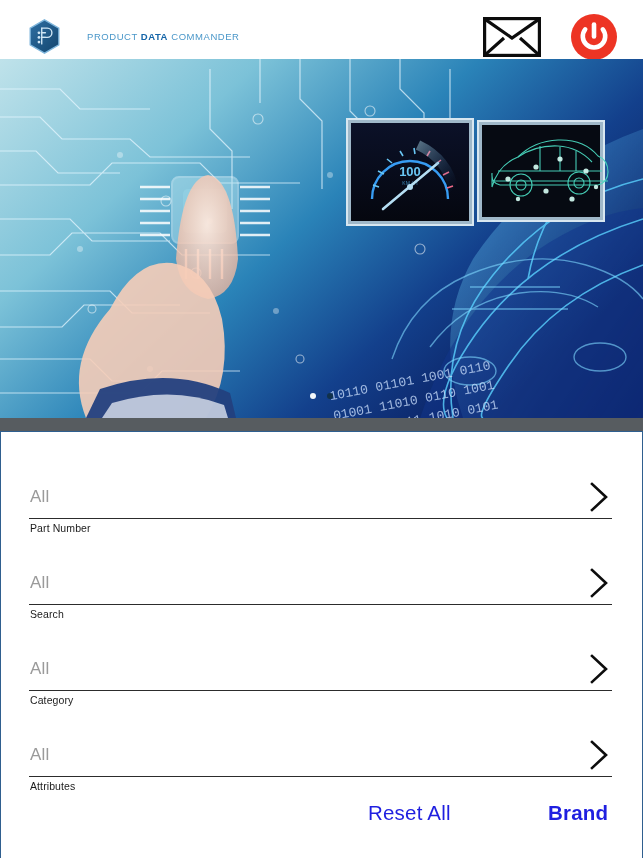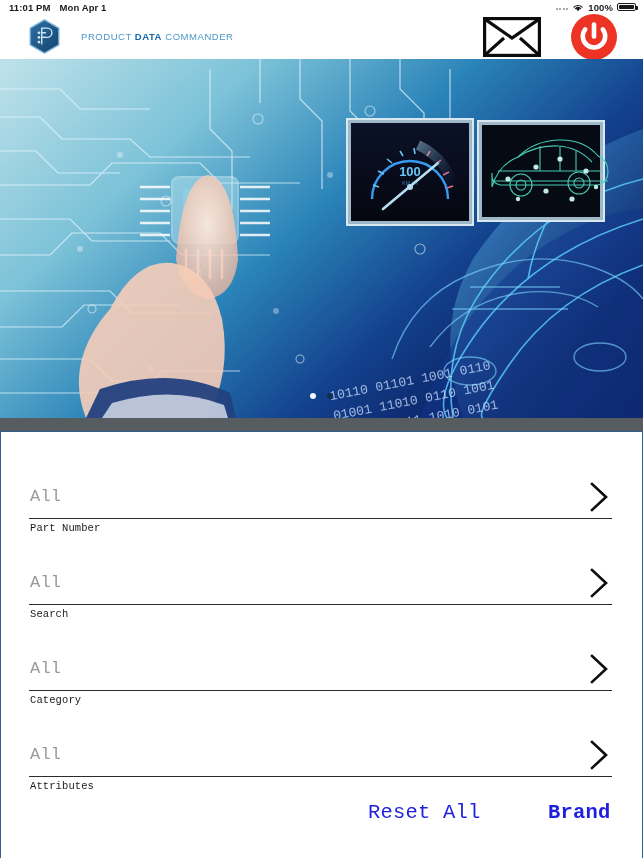--- a/index.html
+++ b/index.html
@@ -39,21 +39,21 @@
   }
   .batt i { position: absolute; left: 1px; top: 1px; bottom: 1px; right: 1px; background: #1a1a1a; border-radius: 1px; }
 
   
   .appbar {
     position: absolute; top: 14px; left: 0;
     width: 643px; height: 45px;
     background: #ffffff;
     display: flex; align-items: center;
   }
-  .brand { display: flex; align-items: center; gap: 18px; padding-left: 26px; }
+  .brand { display: flex; align-items: center; gap: 24px; padding-left: 26px; }
   .brand-mark { width: 37px; height: 37px; display:block; }
   .brand-text {
     font-size: 9.5px; letter-spacing: 0.55px;
     color: #4a97c9; white-space: nowrap;
   }
   .brand-text b { color: #1565a8; font-weight: bold; }
 
   .appbar-actions { margin-left: auto; display: flex; align-items: center; gap: 30px; padding-right: 26px; }
   .mail-btn { width: 58px; height: 40px; display: block; }
   .power-btn { width: 46px; height: 46px; display:block; }
@@ -80,21 +80,20 @@
     width: 643px; height: 13px; background: #575c60;
   }
 
   
   .card {
     position: absolute; top: 431px; left: 0;
     width: 643px; height: 427px;
     background: #ffffff;
     border: 1px solid #2f5f8f;
     border-bottom: none;
-    font-family: Liberation Mono, monospace;
   }
   .fields { position: absolute; top: 0; left: 0; right: 0; }
 
   .field { position: absolute; left: 28px; width: 583px; height: 48px; }
   .field-value {
     position: absolute; left: 1px; top: 0;
     font-size: 17px; color: #9a9a9a; letter-spacing: 0.2px;
   }
   .field-chev { position: absolute; right: 0; top: -6px; width: 26px; height: 32px; }
   .field-rule {
@@ -116,43 +115,20 @@
     position: absolute; left: 520px; top: 0;
     font-size: 20.5px; font-weight: bold; color: #1f1fe0; letter-spacing: 0.2px;
     background: none; border: none; font-family: inherit; cursor: pointer;
   }
 </style>
 </head>
 <body>
 
 <div class="device">
 
-  <div class="statusbar">
-    <div class="sb-left">
-      <span>11:01 PM</span>
-      <span>Mon Apr 1</span>
-    </div>
-    <div class="sb-right">
-      <span class="sb-dots">
-        <i></i>
-          <i></i>
-          <i></i>
-          <i></i>
-      </span>
-      <svg class="wifi-ico" width="12" height="9" viewBox="0 0 12 9">
-        <path d="M6 8.2 L3.9 5.7 a3.3 3.3 0 0 1 4.2 0 Z" fill="#1a1a1a"></path>
-        <path d="M1.9 4.1 a6 6 0 0 1 8.2 0" stroke="#1a1a1a" stroke-width="1.2" fill="none" stroke-linecap="round"></path>
-        <path d="M3.4 5.6 a3.9 3.9 0 0 1 5.2 0" stroke="#1a1a1a" stroke-width="1.2" fill="none" stroke-linecap="round"></path>
-      </svg>
-      <span>100%</span>
-      <span class="batt">
-          <i></i>
-        </span>
-    </div>
-  </div>
 
   <div class="appbar">
     <div class="brand">
       <svg class="brand-mark" viewBox="0 0 40 40">
         <defs>
           <linearGradient id="hexg" x1="0" y1="0" x2="1" y2="1">
             <stop offset="0" stop-color="#2e6fa3"></stop>
             <stop offset="1" stop-color="#13456e"></stop>
           </linearGradient>
         </defs>

